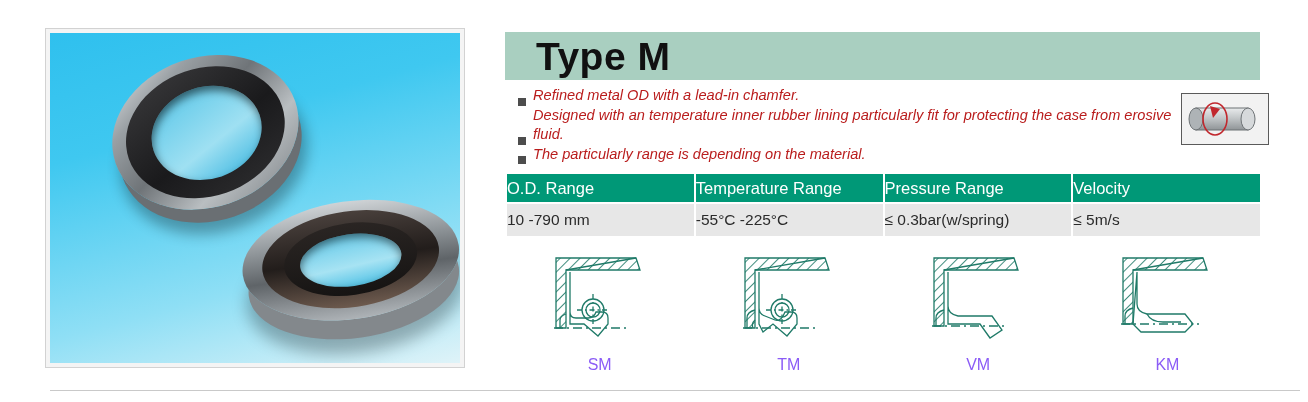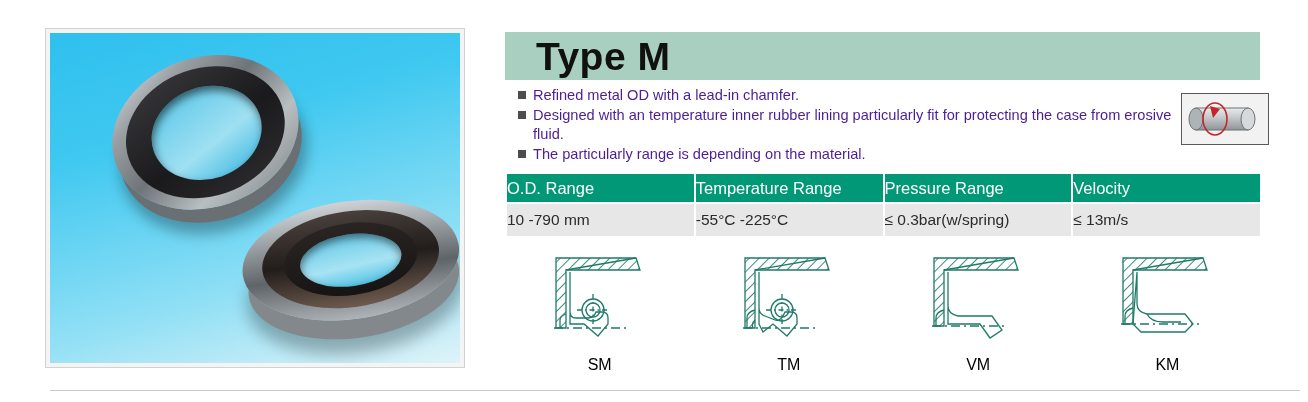--- a/index.html
+++ b/index.html
@@ -76,22 +76,22 @@
   .banner-title{
     position:absolute;left:20px;top:3px;
     font-size:39px;font-weight:bold;color:#111111;
     letter-spacing:.5px;line-height:44px;margin-left:11px;
   }
 
   .bullets{
     position:absolute;left:518px;top:86px;width:660px;
   }
   .bullet-row{
-    display:flex;align-items:flex-start;
-    font-size:14.6px;color:#4c1d95;line-height:19.5px;
+    display:flex;align-items:flex-end;
+    font-size:14.6px;color:#b91c1c;line-height:19.5px;font-style:italic;
   }
   .bullet-mark{
     flex:0 0 auto;width:8px;height:8px;background:#4d4d4d;
     margin:5px 7px 0 0;
   }
   .bullet-text{flex:1 1 auto;}
 
   .shaft-icon{
     position:absolute;left:1181px;top:93px;width:88px;height:52px;
     border:1px solid #5a5a5a;background:#f2f2f2;box-sizing:border-box;
@@ -118,21 +118,21 @@
   
   .profiles{
     position:absolute;left:505px;top:248px;width:757px;height:130px;
     display:flex;
   }
   .profile{
     flex:1 1 0;display:flex;flex-direction:column;align-items:center;
   }
   .profile svg{display:block;}
   .profile-label{
-    font-size:16px;color:#000000;margin-top:2px;text-align:left;
+    font-size:16px;color:#8b5cf6;margin-top:2px;text-align:left;
   }
 
   .bottom-rule{
     position:absolute;left:50px;top:390px;width:1250px;height:1px;
     background:#c9c9c9;
   }
 </style>
 </head>
 <body>
 
@@ -197,21 +197,21 @@
         <th>Temperature Range</th>
         <th>Pressure Range</th>
         <th>Velocity</th>
       </tr>
     </thead>
     <tbody>
       <tr>
         <td>10 -790 mm</td>
         <td>-55°C -225°C</td>
         <td>≤ 0.3bar(w/spring)</td>
-        <td>≤ 13m/s</td>
+        <td>≤ 5m/s</td>
       </tr>
     </tbody>
   </table>
 
   <div class="profiles">
 
     <div class="profile">
       <svg width="120" height="106" viewBox="0 0 120 106">
         <defs>
           <pattern id="hatchA" width="7" height="7" patternTransform="rotate(45)" patternUnits="userSpaceOnUse">

